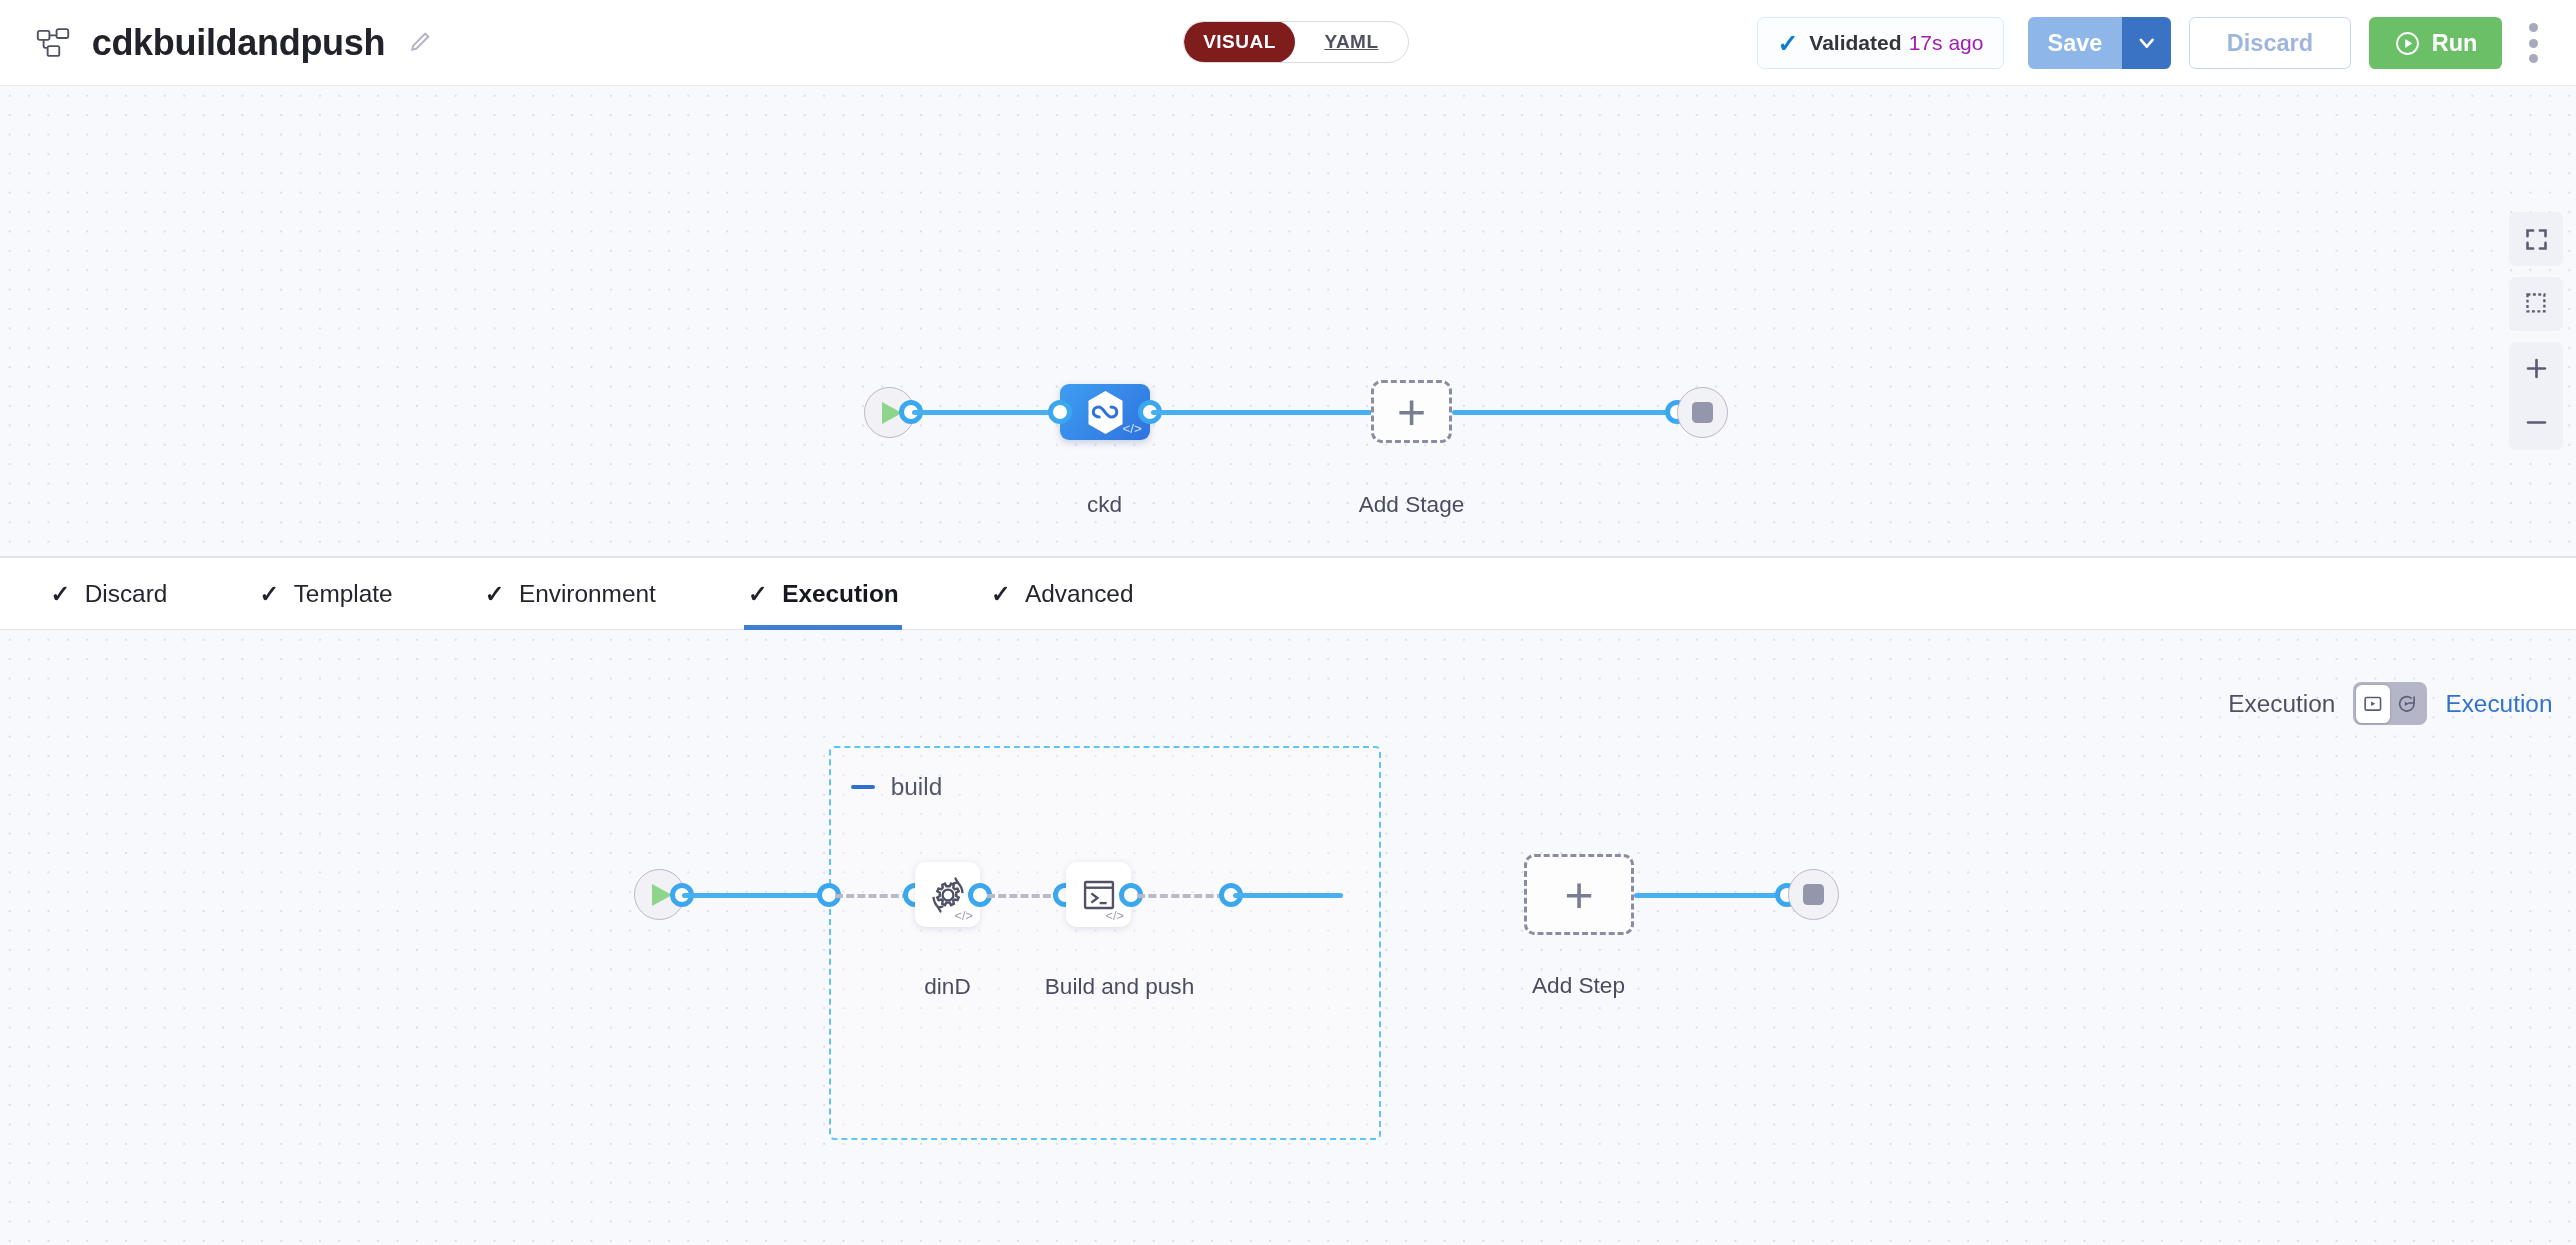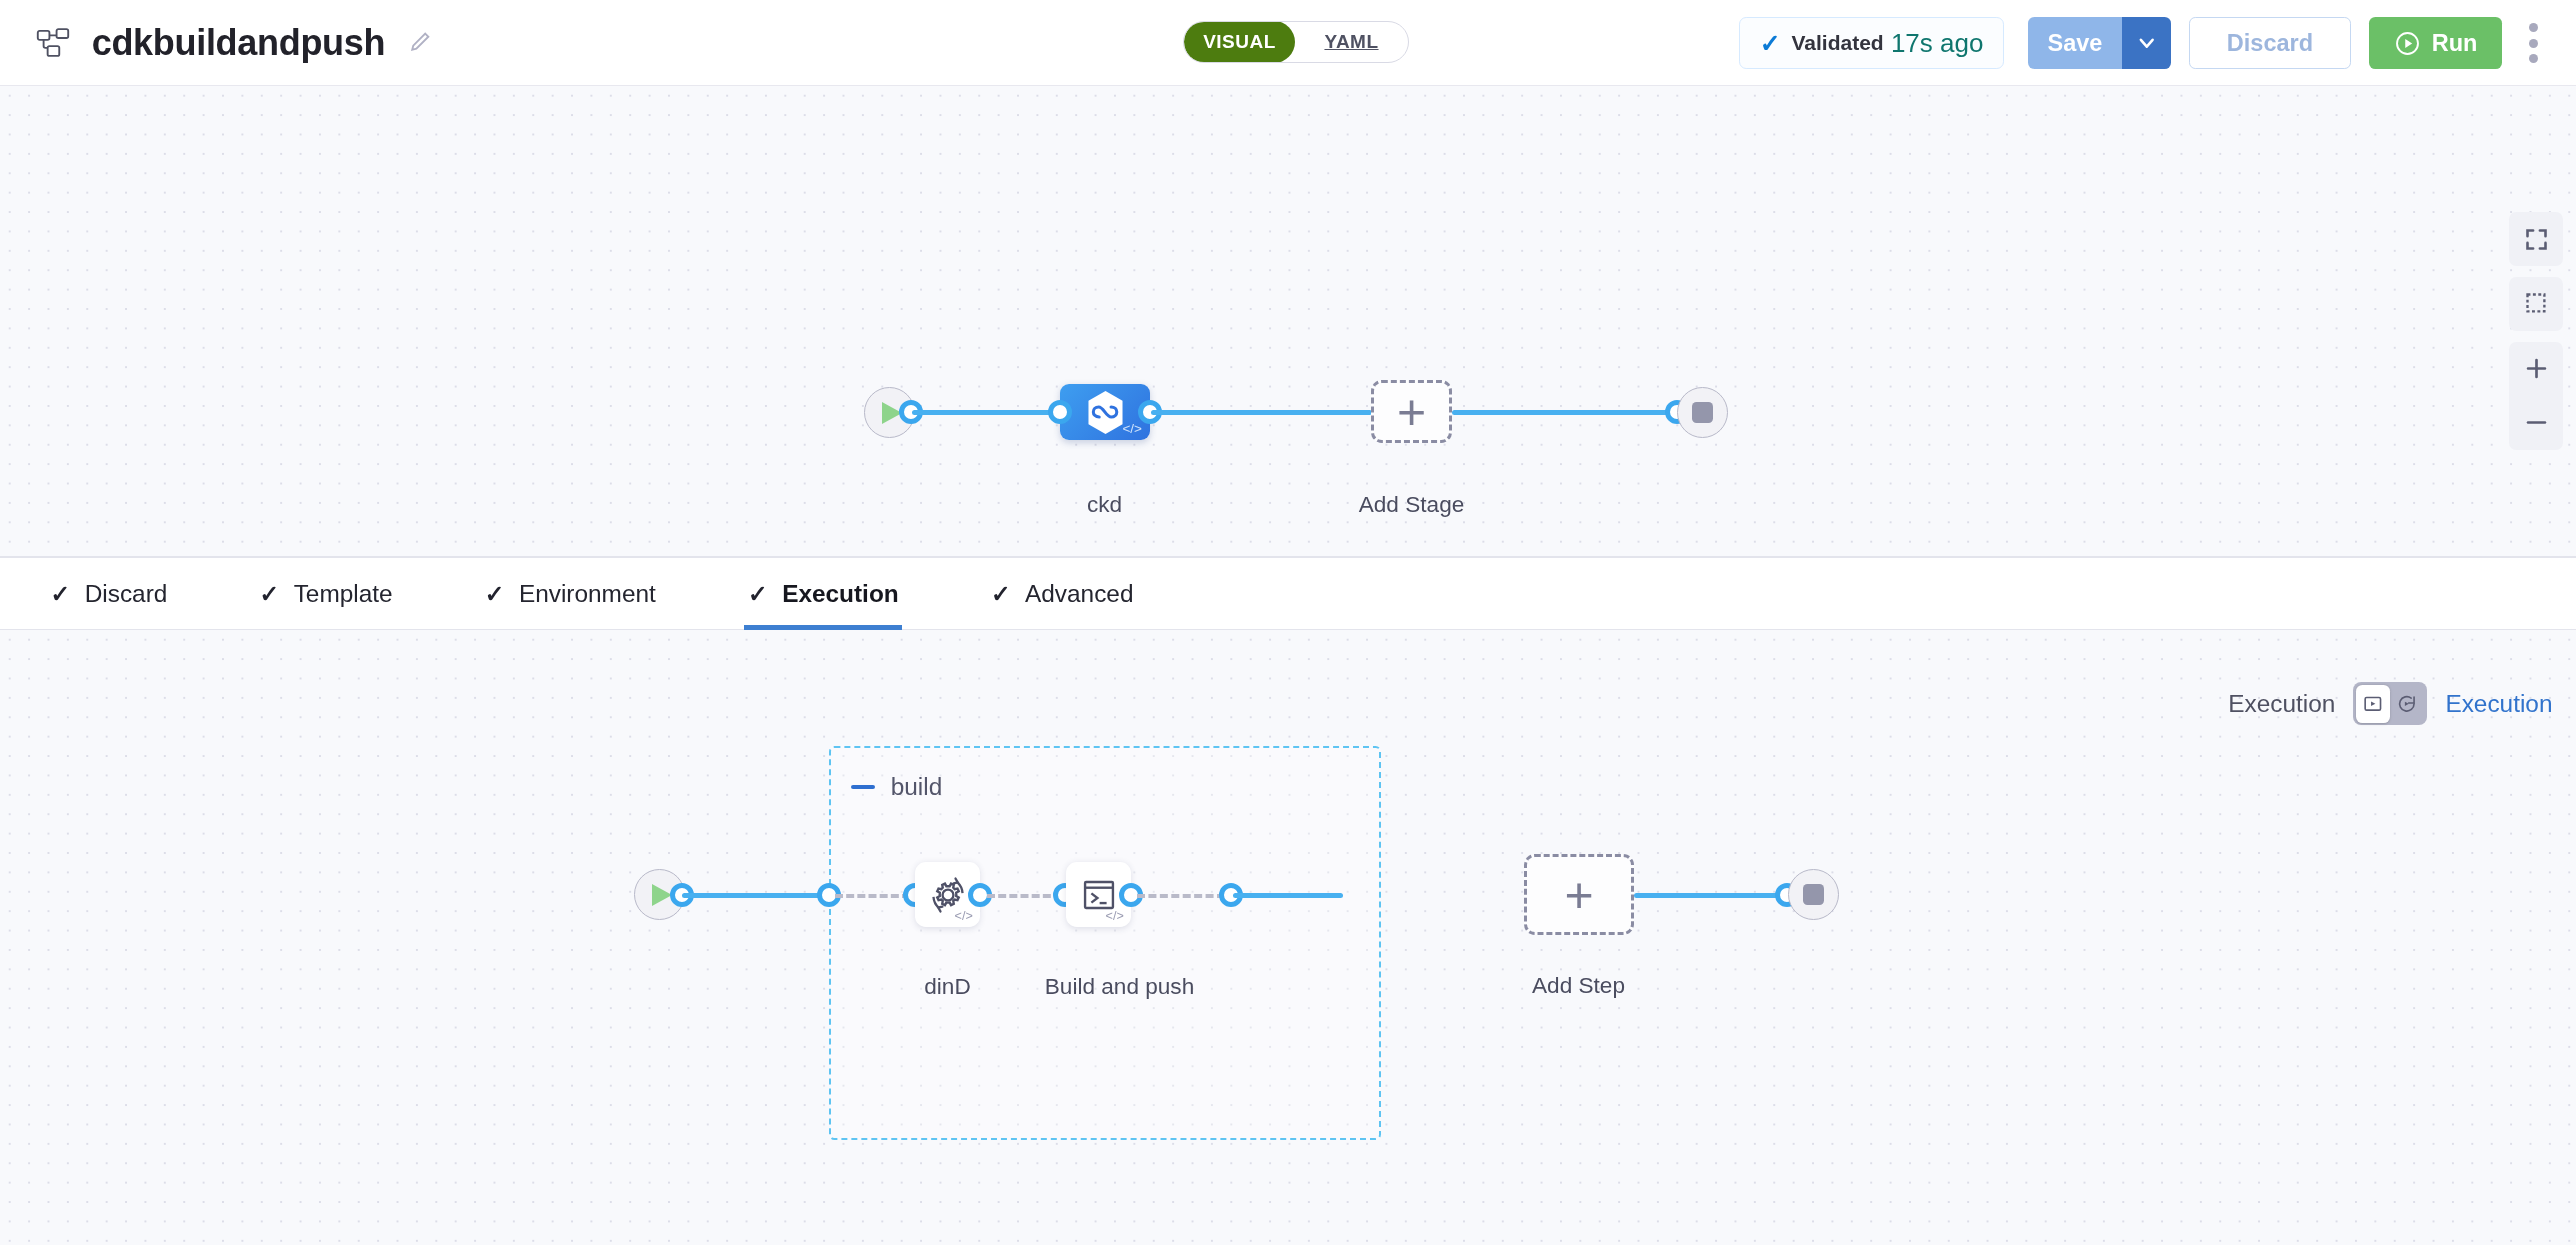--- a/index.html
+++ b/index.html
@@ -27,35 +27,35 @@
   .mode-toggle {
     position: absolute; left: 1183px; top: 21px;
     width: 226px; height: 42px; border-radius: 21.7px;
     border: 0.9px solid #d9dae5; background: #ffffff;
     display: flex; align-items: center; overflow: hidden;
   }
   .mode-seg {
     height: 42px; display:flex; align-items:center; justify-content:center;
     font-size: 19px; font-weight: bold; letter-spacing: 0.5px;
   }
-  .mode-seg.active { background:#4d7c0f; color:#ffffff; width:112px; border-radius:21.7px; }
+  .mode-seg.active { background:#7f1d1d; color:#ffffff; width:112px; border-radius:21.7px; }
   .mode-seg.inactive { color:#4f5162; width:114px;text-decoration:underline; }
 
   .header-right {
     position: absolute; right: 25px; top: 0; height: 86px;
     display: flex; align-items: center; gap: 0;
   }
   .validated-badge {
     height: 52px; border: 0.9px solid #d6eaff; border-radius: 7.2px;
     background: #fbfdff; display: flex; align-items: center;
     padding: 0 20px; gap: 10.8px; margin-right: 23.5px;
   }
   .validated-check { color:#0c7bd6; font-size: 25px; line-height:1; font-weight:bold; }
   .validated-text { font-size: 21px; font-weight: bold; color:#33343e; }
-  .validated-time { font-size: 26px; color:#0f766e; margin-left: -3.6px; }
+  .validated-time { font-size: 21px; color:#a21caf; margin-left: -3.6px; }
 
   .save-group { display:flex; height:52px; border-radius:6.3px; overflow:hidden; margin-right:18px; }
   .save-btn {
     background:#8fb6e9; color:#ffffff; font-size:23.5px; font-weight:bold;
     width:94px; display:flex; align-items:center; justify-content:center;
     border:none; cursor:pointer; font-family:inherit;
   }
   .save-caret {
     background:#3b73c4; width:49px; display:flex; align-items:center; justify-content:center;
     border:none; cursor:pointer; color:#fff;

